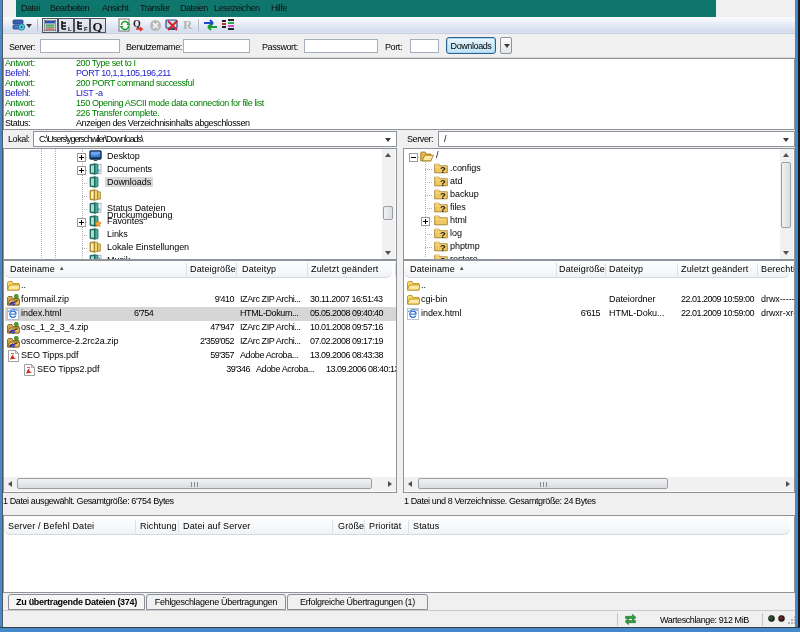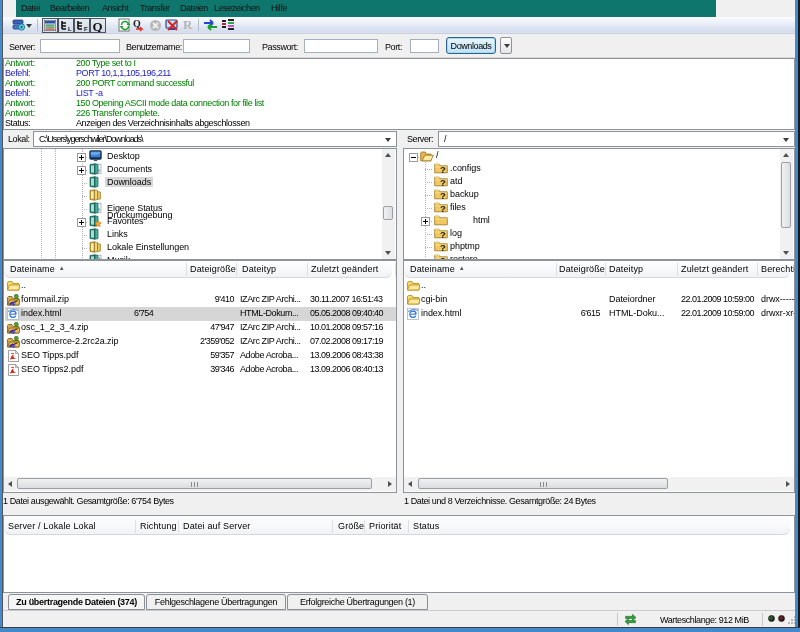--- a/index.html
+++ b/index.html
@@ -239,21 +239,21 @@
     </svg>
   <div class="titem" style="left:101px; top:41px; padding:0 2px;margin-top:20px;">Druckumgebung</div>
   <div class="hdot" style="left:78px; top:60px; width:6px;"></div>
   <svg class="icon" style="left:85px; top:53px" width="13" height="12" viewBox="0 0 13 12">
       <rect x="6.8" y="1.2" width="5.2" height="9.3" fill="#f8fbfd" stroke="#8aa0b0" stroke-width="0.7"></rect>
       <circle cx="9.8" cy="7.5" r="1.5" fill="#7ab8e8" opacity="0.8"></circle>
       <path d="M1 1.5 L6 0.8 L6 11.2 L1 10.5 Z" fill="#1e7f70" stroke="#14594e" stroke-width="0.7"></path>
       <path d="M6 0.8 L9 1.5 L9 10.5 L6 11.2 Z" fill="#4fae9d" stroke="#14594e" stroke-width="0.7"></path>
       <path d="M2 2.6 L5 2.2 L5 9.8 L2 9.4 Z" fill="#aedbd2"></path>
     </svg>
-  <div class="titem" style="left:101px; top:54px; padding:0 2px;">Eigene Status</div>
+  <div class="titem" style="left:101px; top:54px; padding:0 2px;">Status Dateien</div>
   <div class="hdot" style="left:78px; top:73px; width:6px;"></div>
   <div class="ebox plus" style="left:73px; top:69px;"></div>
   <svg class="icon" style="left:85px; top:66px" width="13" height="12" viewBox="0 0 13 12">
       <path d="M1 1.5 L6 0.8 L6 11.2 L1 10.5 Z" fill="#1e7f70" stroke="#14594e" stroke-width="0.7"></path>
       <path d="M6 0.8 L9 1.5 L9 10.5 L6 11.2 Z" fill="#4fae9d" stroke="#14594e" stroke-width="0.7"></path>
       <path d="M2 2.6 L5 2.2 L5 9.8 L2 9.4 Z" fill="#aedbd2"></path>
       <path d="M9 5.5 l1.1 2 2.2 0.3 -1.6 1.5 0.4 2.2 -2.1-1.1 -2 1.1 0.4-2.2 -1.6-1.5 2.2-0.3 Z" fill="#ffab2e" stroke="#c86d00" stroke-width="0.6"></path>
     </svg>
   <div class="titem" style="left:101px; top:67px; padding:0 2px;">Favorites</div>
   <div class="hdot" style="left:78px; top:86px; width:6px;"></div>
@@ -329,21 +329,21 @@
       <text x="6" y="10.6" font-size="9.5" font-weight="bold" fill="#1a1a1a" font-family="Liberation Sans">?</text>
     </svg>
   <div class="titem" style="left:46px; top:53px;">files</div>
   <div class="hdot" style="left:21px; top:72px; width:8px;"></div>
   <div class="ebox plus" style="left:17px; top:68px;"></div>
   <svg class="icon" style="left:30px; top:65px" width="14" height="12" viewBox="0 0 14 12">
       <path d="M0.7 2.2 L5 2.2 L6 3.8 L13.3 3.8 L13.3 10.8 L0.7 10.8 Z" fill="#f0c861" stroke="#99731c" stroke-width="0.8"></path>
       <path d="M0.7 4.6 L13.3 4.6 L13.3 5.4 L0.7 5.4 Z" fill="#ffe9a2" opacity="0.85"></path>
       <path d="M0.7 2.2 L5 2.2 L5.6 3.1 L0.7 3.1 Z" fill="#ffdf8a"></path>
     </svg>
-  <div class="titem" style="left:46px; top:66px;margin-left:23px;">html</div>
+  <div class="titem" style="left:46px; top:66px;">html</div>
   <div class="hdot" style="left:21px; top:85px; width:8px;"></div>
   <svg class="icon" style="left:30px; top:78px" width="14" height="12" viewBox="0 0 14 12">
       <path d="M0.7 2.2 L5 2.2 L6 3.8 L13.3 3.8 L13.3 10.8 L0.7 10.8 Z" fill="#f0c861" stroke="#99731c" stroke-width="0.8"></path>
       <path d="M0.7 4.6 L13.3 4.6 L13.3 5.4 L0.7 5.4 Z" fill="#ffe9a2" opacity="0.85"></path>
       <path d="M0.7 2.2 L5 2.2 L5.6 3.1 L0.7 3.1 Z" fill="#ffdf8a"></path>
       <text x="6" y="10.6" font-size="9.5" font-weight="bold" fill="#1a1a1a" font-family="Liberation Sans">?</text>
     </svg>
   <div class="titem" style="left:46px; top:79px;">log</div>
   <div class="hdot" style="left:21px; top:98px; width:8px;"></div>
   <svg class="icon" style="left:30px; top:91px" width="14" height="12" viewBox="0 0 14 12">
@@ -443,21 +443,21 @@
         <path d="M0.5 0.5 H7.5 L10.5 3.5 V11.5 H0.5 Z" fill="#fff" stroke="#888" stroke-width="0.8"></path>
         <path d="M7.5 0.5 L10.5 3.5 H7.5 Z" fill="#ddd" stroke="#888" stroke-width="0.6"></path>
         <path d="M2 9.5 Q3.5 5 5.5 4.5 Q4.5 8 8.5 8.5 Q4 9 2 9.5 Z" fill="#d42b1e"></path>
         <path d="M3 3.5 h3" stroke="#d42b1e" stroke-width="0.8"></path>
       </svg>
       <div class="cell" style="left:16px;">SEO Tipps.pdf</div>
       <div class="cell" style="left:129px; width:100px; text-align:right; letter-spacing:-0.5px;">59'357</div>
       <div class="cell" style="left:235px; letter-spacing:-0.4px;">Adobe Acroba...</div>
       <div class="cell" style="left:305px; letter-spacing:-0.5px;">13.09.2006 08:43:38</div>
     </div>
-  <div class="row" style="top:102px; width:391px;">
+  <div class="row" style="top:102px; width:391px;margin-left:16px;">
       <svg class="icon" style="left:3px; top:1px" width="11" height="12" viewBox="0 0 11 12">
         <path d="M0.5 0.5 H7.5 L10.5 3.5 V11.5 H0.5 Z" fill="#fff" stroke="#888" stroke-width="0.8"></path>
         <path d="M7.5 0.5 L10.5 3.5 H7.5 Z" fill="#ddd" stroke="#888" stroke-width="0.6"></path>
         <path d="M2 9.5 Q3.5 5 5.5 4.5 Q4.5 8 8.5 8.5 Q4 9 2 9.5 Z" fill="#d42b1e"></path>
         <path d="M3 3.5 h3" stroke="#d42b1e" stroke-width="0.8"></path>
       </svg>
       <div class="cell" style="left:16px;">SEO Tipps2.pdf</div>
       <div class="cell" style="left:129px; width:100px; text-align:right; letter-spacing:-0.5px;">39'346</div>
       <div class="cell" style="left:235px; letter-spacing:-0.4px;">Adobe Acroba...</div>
       <div class="cell" style="left:305px; letter-spacing:-0.5px;">13.09.2006 08:40:13</div>
@@ -523,21 +523,21 @@
       <div class="grip3h" style="left:142px; top:5px;"></div>
     <div class="arrR" style="right:4px; top:4px;"></div>
   </div>
 </div>
 
 <div class="stxt" style="left:3px; top:496px;">1 Datei ausgewählt. Gesamtgröße: 6'754 Bytes</div>
 <div class="stxt" style="left:404px; top:496px;">1 Datei und 8 Verzeichnisse. Gesamtgröße: 24 Bytes</div>
 
 <div class="pane" id="queue" style="left:3px; top:515px; width:792px; height:78px;">
   <div class="lhead" style="height:19px;">
-    <span style="left:4px; top:5px;">Server / Lokale Lokal</span>
+    <span style="left:4px; top:5px;">Server / Befehl Datei</span>
     <span style="left:136px; top:5px;">Richtung</span>
     <span style="left:179px; top:5px;">Datei auf Server</span>
     <span style="left:334px; top:5px;">Größe</span>
     <span style="left:365px; top:5px;">Priorität</span>
     <span style="left:409px; top:5px;">Status</span>
     <div class="hsep" style="left:131px; top:4px;"></div>
     <div class="hsep" style="left:174px; top:4px;"></div>
     <div class="hsep" style="left:328px; top:4px;"></div>
     <div class="hsep" style="left:360px; top:4px;"></div>
     <div class="hsep" style="left:404px; top:4px;"></div>

